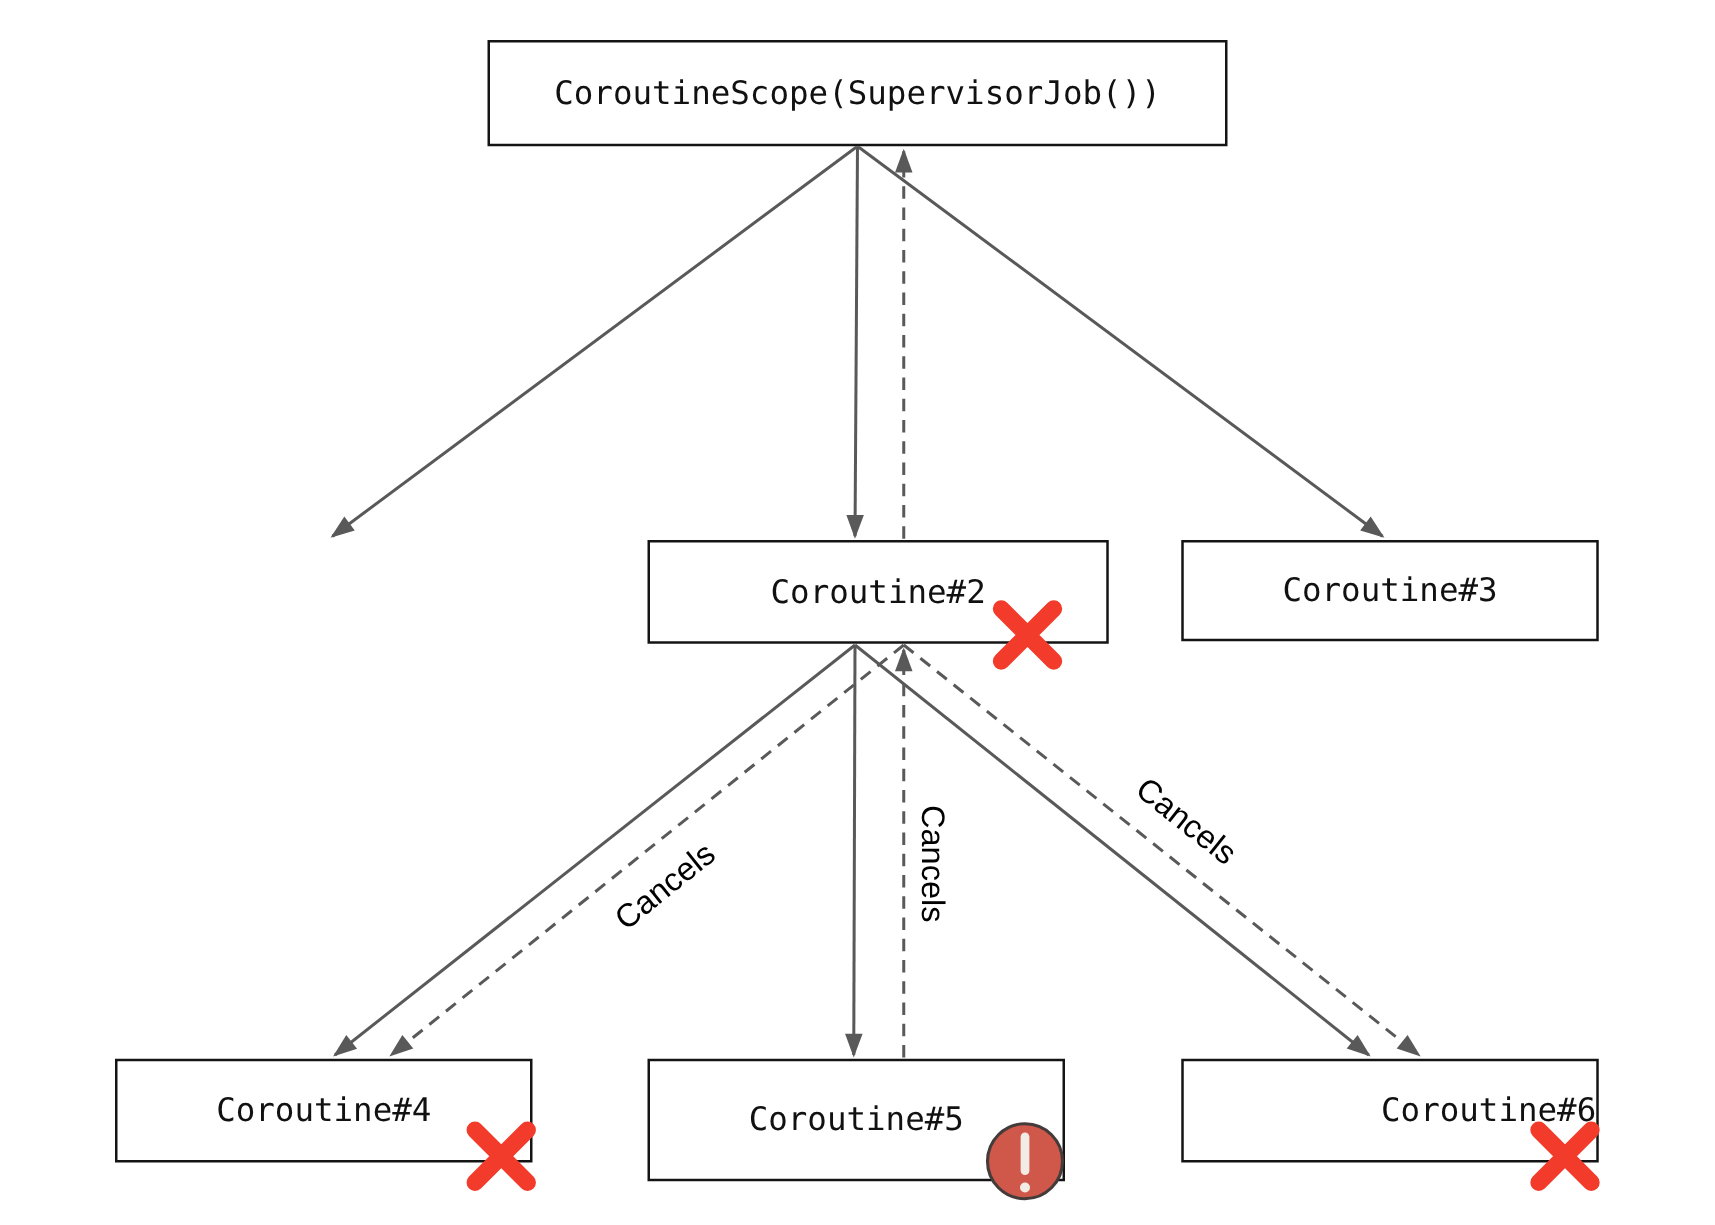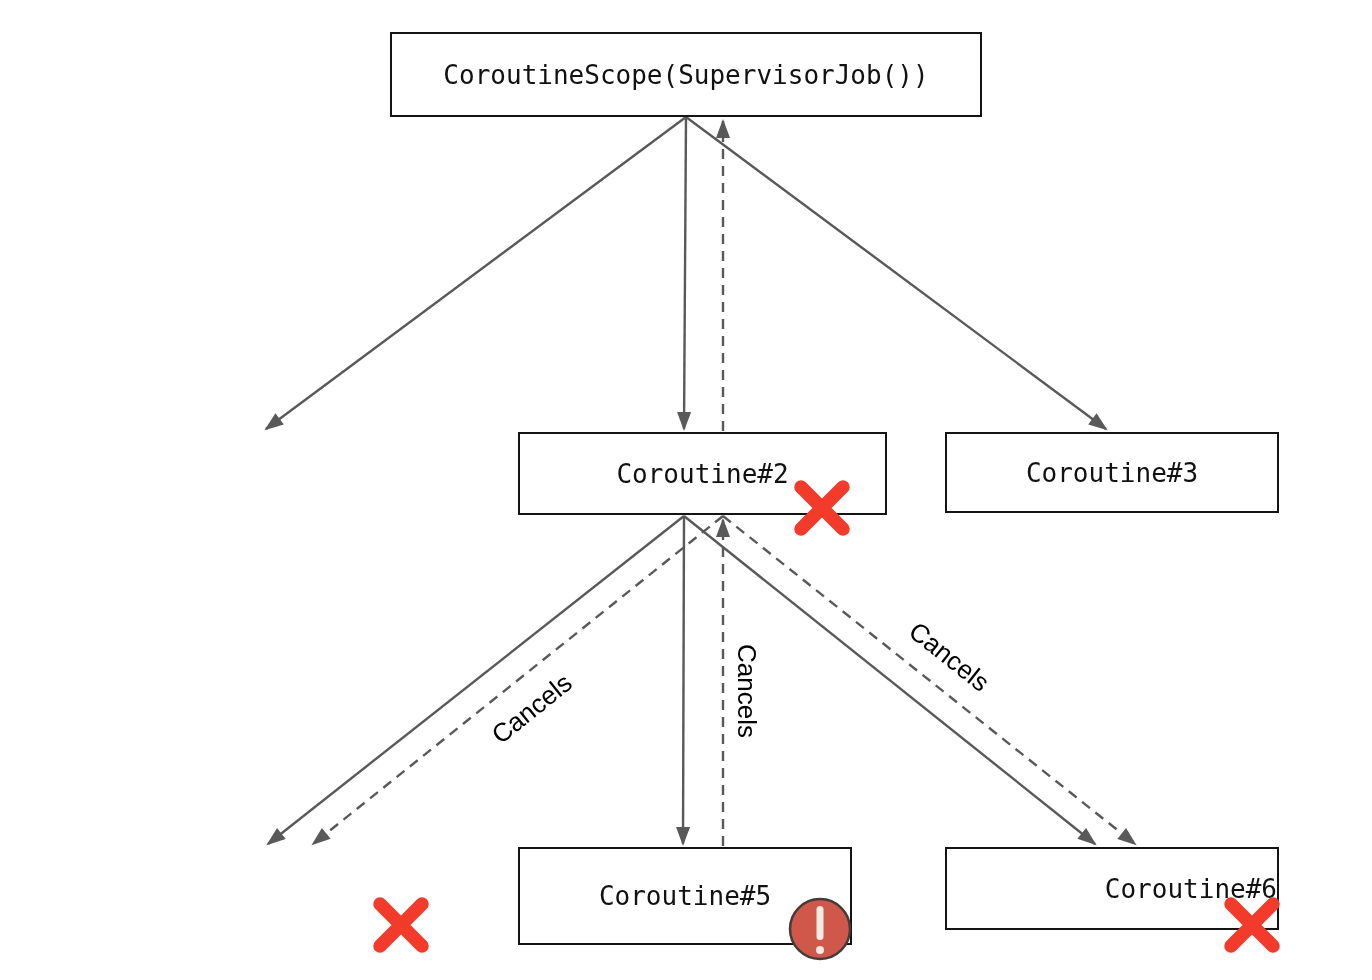--- a/index.html
+++ b/index.html
@@ -76,20 +76,23 @@
   <div class="node node-root">
     <span>CoroutineScope(SupervisorJob())</span>
   </div>
 
   <div class="node node-c2">
     <span>Coroutine#2</span>
   </div>
   <div class="node node-c3">
     <span>Coroutine#3</span>
   </div>
+  <div class="node node-c4">
+    <span>Coroutine#4</span>
+  </div>
   <div class="node node-c5">
     <span>Coroutine#5</span>
   </div>
   <div class="node node-c6">
     <span>Coroutine#6</span>
   </div>
 
   <div class="edge-label label-cancel-left">Cancels</div>
   <div class="edge-label label-cancel-mid">Cancels</div>
   <div class="edge-label label-cancel-right">Cancels</div>

